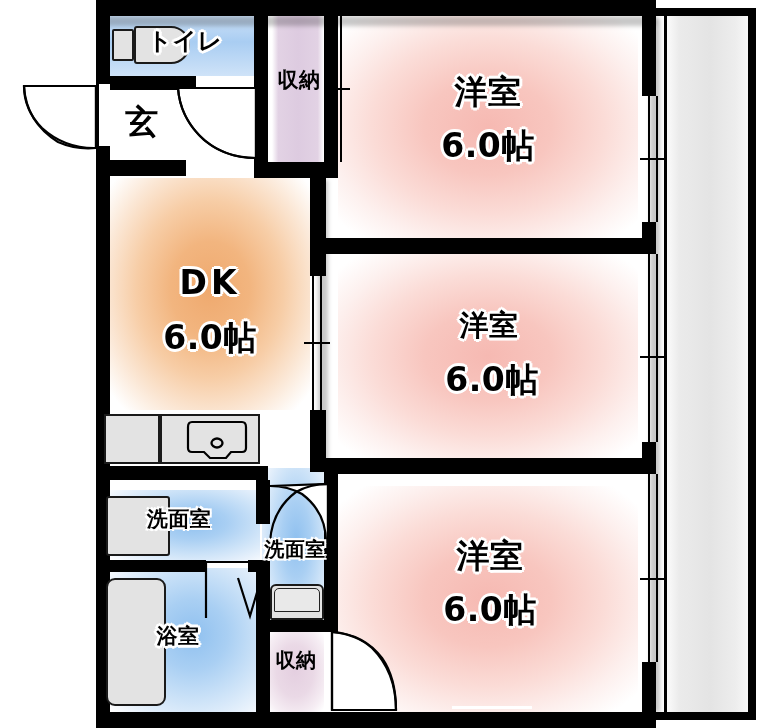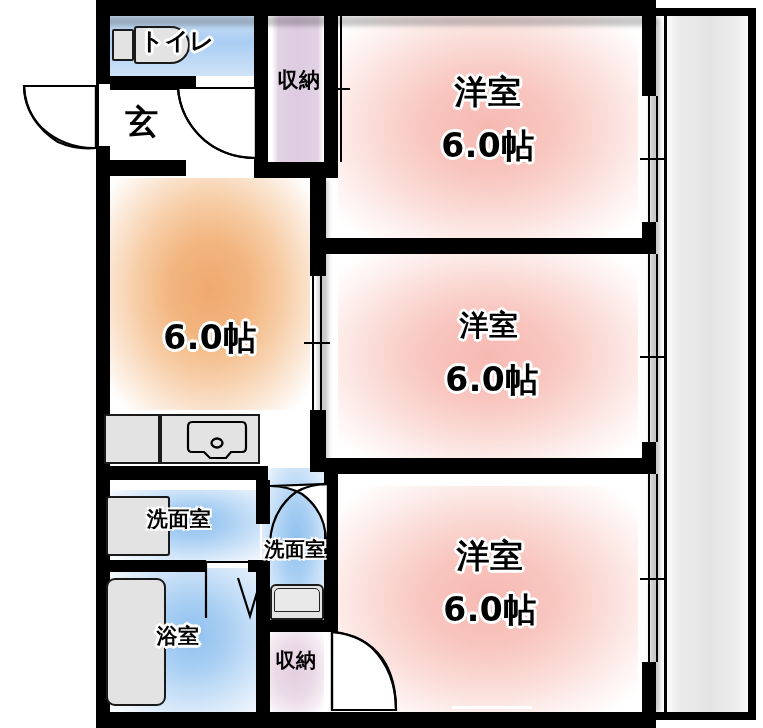--- a/index.html
+++ b/index.html
@@ -247,29 +247,30 @@
   </svg>
 
   <svg class="doorsvg" style="left:204px;top:560px;" width="66" height="62" viewBox="0 0 66 62">
     <polyline class="noface" points="2,2 2,58"></polyline>
     <polyline class="noface" points="2,2 62,2"></polyline>
     <polyline class="noface" points="62,2 46,56 34,18"></polyline>
   </svg>
 
   <div class="thinline" style="left:324px;top:88px;width:18px;height:2px;"></div>
 
-  <div class="label med" style="left:132px;top:29px;width:90px;">トイレ</div>
+  <div class="label med" style="left:140px;top:29px;width:90px;">トイレ</div>
 
   <div class="label big" style="left:112px;top:104px;width:60px;">玄</div>
 
   <div class="label small nosh" style="left:264px;top:69px;width:70px;text-shadow:none;">収納</div>
 
   <div class="label big" style="left:418px;top:74px;width:140px;">洋室</div>
   <div class="label big" style="left:408px;top:128px;width:160px;">6.0帖</div>
 
+  <div class="label big" style="left:150px;top:265px;width:120px;letter-spacing:4px;">DK</div>
   <div class="label big" style="left:140px;top:320px;width:140px;">6.0帖</div>
 
   <div class="label med" style="left:434px;top:310px;width:110px;font-size:29px;">洋室</div>
   <div class="label big" style="left:412px;top:362px;width:160px;">6.0帖</div>
 
   <div class="label small nosh" style="left:132px;top:508px;width:94px;text-shadow:1px 0 0 #fff,-1px 0 0 #fff,0 1px 0 #fff,0 -1px 0 #fff,2px 2px 0 #fff,-2px -2px 0 #fff,2px -2px 0 #fff,-2px 2px 0 #fff;">洗面室</div>
 
   <div class="label tiny" style="left:252px;top:539px;width:86px;text-shadow:1px 0 0 #fff,-1px 0 0 #fff,0 1px 0 #fff,0 -1px 0 #fff,2px 2px 0 #fff,-2px -2px 0 #fff,2px -2px 0 #fff,-2px 2px 0 #fff;">洗面室</div>
 
   <div class="label small" style="left:145px;top:625px;width:66px;">浴室</div>

